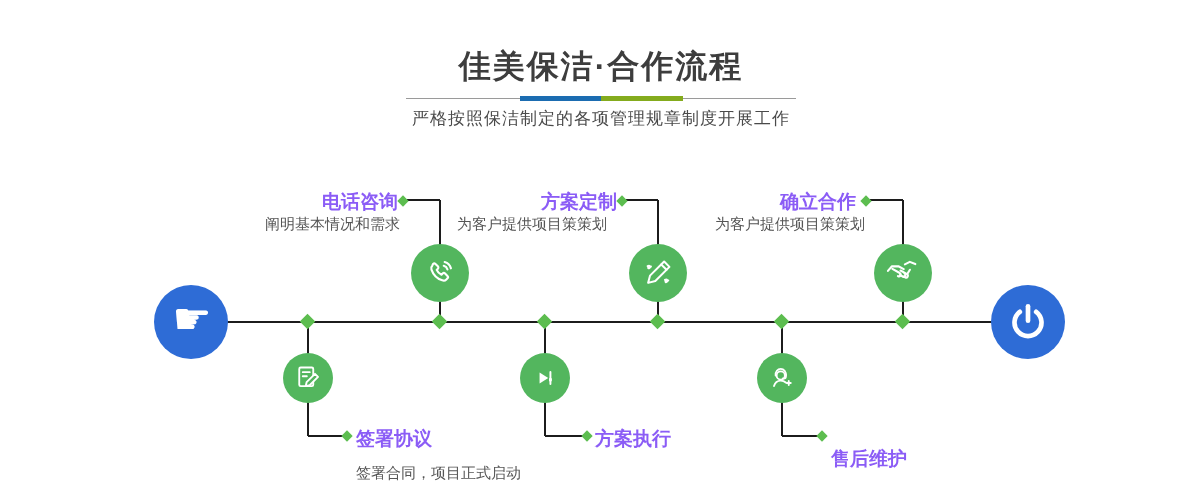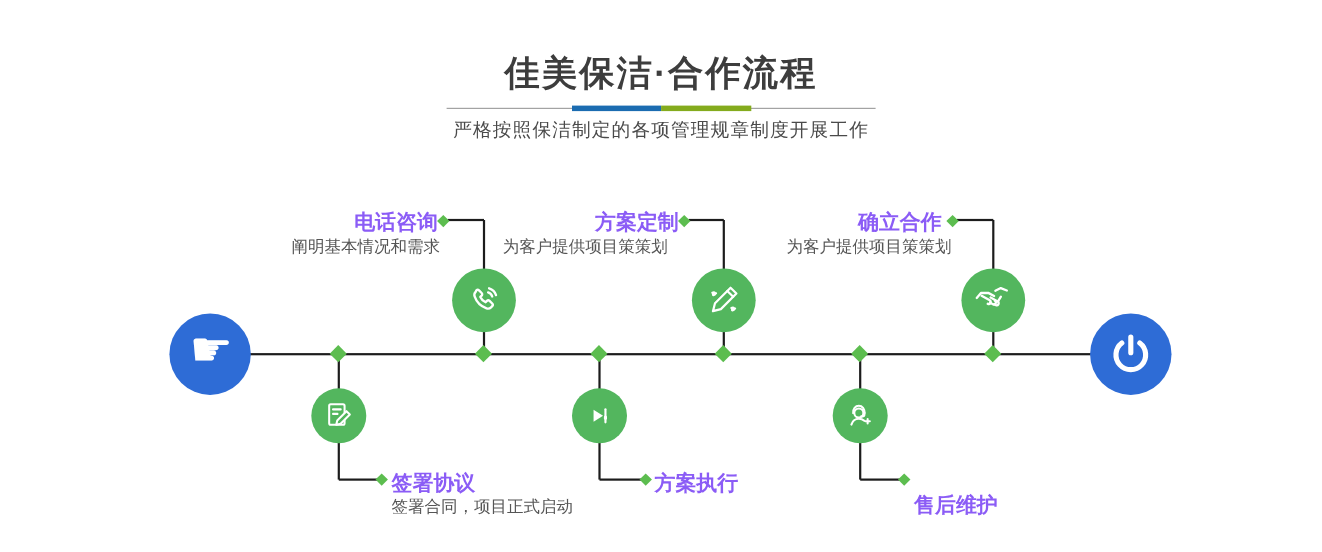--- a/index.html
+++ b/index.html
@@ -28,21 +28,21 @@
   .circle.green-lg{width:58px;height:58px;top:244px;background:#53b65e;}
   .circle.green-sm{width:50px;height:50px;top:353px;background:#53b65e;}
   .hand-glyph{color:#fff;font-size:44px;line-height:1;font-family:"DejaVu Sans",sans-serif;
               transform:translate(1px,-3px);}
   
   .step-title{position:absolute;font-size:19px;font-weight:600;color:#8b5cf6;z-index:3;white-space:nowrap;}
   .step-desc{position:absolute;font-size:15px;color:#555;z-index:3;white-space:nowrap;}
   .tt{top:189px;text-align:right;}
   .td{top:215px;text-align:right;}
   .bt{top:426px;}
-  .bd{top:451px;}
+  .bd{top:464px;}
   
   .t0-title{right:804px;} .t0-desc{right:802px;}
   .t1-title{right:585px;} .t1-desc{right:595px;}
   .t2-title{right:346px;margin-left:16px;} .t2-desc{right:337px;}
   .c-top-0{left:411px;} .c-top-1{left:629px;} .c-top-2{left:874px;}
   .v-top-0{left:439px;top:200px;height:122px;}
   .v-top-1{left:657px;top:200px;height:122px;}
   .v-top-2{left:902px;top:200px;height:122px;}
   .h-top-0{left:407px;top:199px;width:33px;}
   .h-top-1{left:626px;top:199px;width:32px;}

